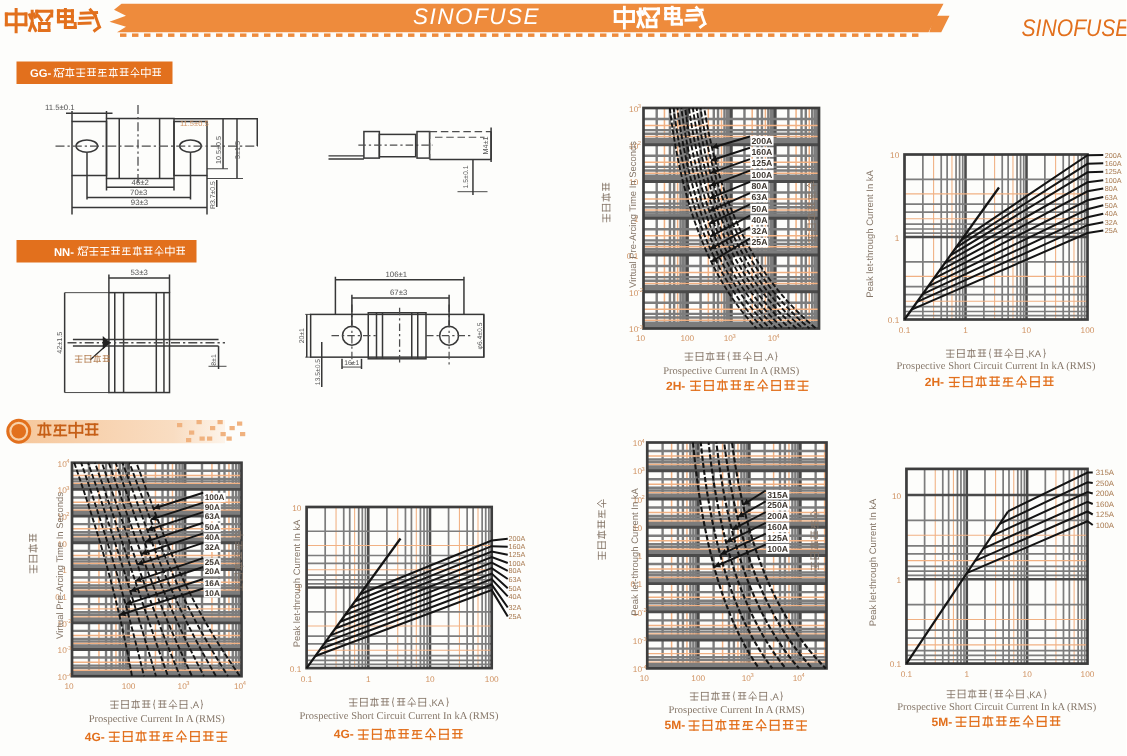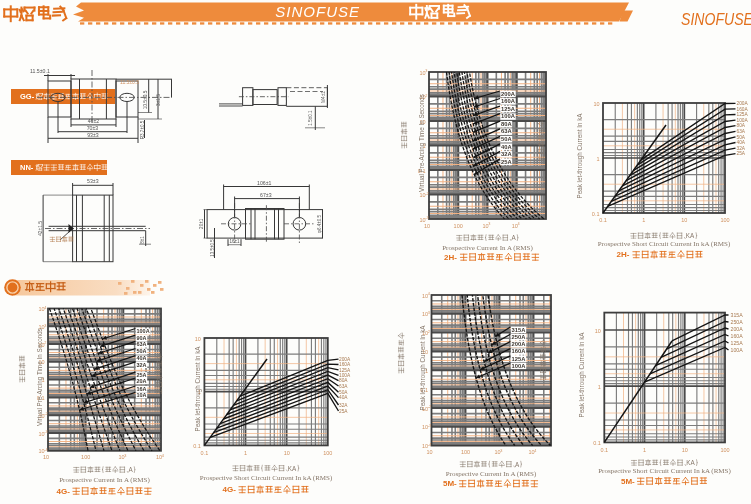--- a/index.html
+++ b/index.html
@@ -141,21 +141,21 @@
           <line x1="46.24" y1="16.10" x2="46.24" y2="13.49"></line>
           <line x1="50.59" y1="7.11" x2="60.16" y2="6.67"></line>
           <line x1="50.01" y1="10.30" x2="57.84" y2="10.01"></line>
           <line x1="49.28" y1="13.49" x2="56.10" y2="13.20"></line>
           <line x1="56.39" y1="5.08" x2="59.29" y2="8.56"></line>
           <line x1="59.29" y1="8.56" x2="61.90" y2="15.81"></line>
           <line x1="61.90" y1="15.81" x2="59.00" y2="17.98"></line>
         </g>
       </svg></div>
     <div class="abs" style="left:681px;top:11px;width:72px;height:22px;color:#e2701d;font-style:italic;font-size:16px;letter-spacing:0px;transform:scaleX(0.88);transform-origin:left;">SINOFUSE</div>
-    <div class="abs" style="left:11px;top:41px;width:104px;height:15px;background:#e2701d;margin-top:48px;"><svg width="104" height="15">
+    <div class="abs" style="left:11px;top:41px;width:104px;height:15px;background:#e2701d;"><svg width="104" height="15">
         <text x="9.0" y="10.4" font-family="Liberation Sans, sans-serif" font-size="7.5" fill="#ffffff" text-anchor="start" font-weight="bold">GG-</text>
         <g stroke="#ffffff" stroke-width="0.62" stroke-linecap="square" fill="none">
           <line x1="25.87" y1="4.67" x2="25.87" y2="8.15"></line>
           <line x1="25.13" y1="5.67" x2="25.47" y2="6.55"></line>
           <line x1="26.34" y1="5.47" x2="26.68" y2="6.34"></line>
           <line x1="25.87" y1="8.15" x2="25.13" y2="10.16"></line>
           <line x1="25.87" y1="8.15" x2="26.88" y2="10.16"></line>
           <line x1="27.21" y1="4.67" x2="31.50" y2="4.67"></line>
           <line x1="27.21" y1="4.67" x2="27.21" y2="6.01"></line>
           <line x1="31.50" y1="4.67" x2="31.50" y2="6.01"></line>
@@ -203,21 +203,21 @@
           <line x1="83.42" y1="8.56" x2="89.05" y2="8.56"></line>
           <line x1="83.42" y1="5.47" x2="83.42" y2="8.56"></line>
           <line x1="89.05" y1="5.47" x2="89.05" y2="8.56"></line>
           <line x1="90.93" y1="4.80" x2="96.02" y2="4.80"></line>
           <line x1="90.93" y1="7.02" x2="96.02" y2="7.02"></line>
           <line x1="90.93" y1="9.36" x2="96.02" y2="9.36"></line>
           <line x1="92.13" y1="4.80" x2="92.13" y2="9.36"></line>
           <line x1="94.81" y1="4.80" x2="94.81" y2="9.36"></line>
         </g>
       </svg></div>
-    <div class="abs" style="left:11px;top:159.5px;width:96px;height:15px;background:#e2701d;"><svg width="104" height="15">
+    <div class="abs" style="left:11px;top:159.5px;width:120px;height:15px;background:#e2701d;"><svg width="104" height="15">
         <text x="9.0" y="10.4" font-family="Liberation Sans, sans-serif" font-size="7.5" fill="#ffffff" text-anchor="start" font-weight="bold">NN-</text>
         <g stroke="#ffffff" stroke-width="0.62" stroke-linecap="square" fill="none">
           <line x1="25.87" y1="4.67" x2="25.87" y2="8.15"></line>
           <line x1="25.13" y1="5.67" x2="25.47" y2="6.55"></line>
           <line x1="26.34" y1="5.47" x2="26.68" y2="6.34"></line>
           <line x1="25.87" y1="8.15" x2="25.13" y2="10.16"></line>
           <line x1="25.87" y1="8.15" x2="26.88" y2="10.16"></line>
           <line x1="27.21" y1="4.67" x2="31.50" y2="4.67"></line>
           <line x1="27.21" y1="4.67" x2="27.21" y2="6.01"></line>
           <line x1="31.50" y1="4.67" x2="31.50" y2="6.01"></line>

